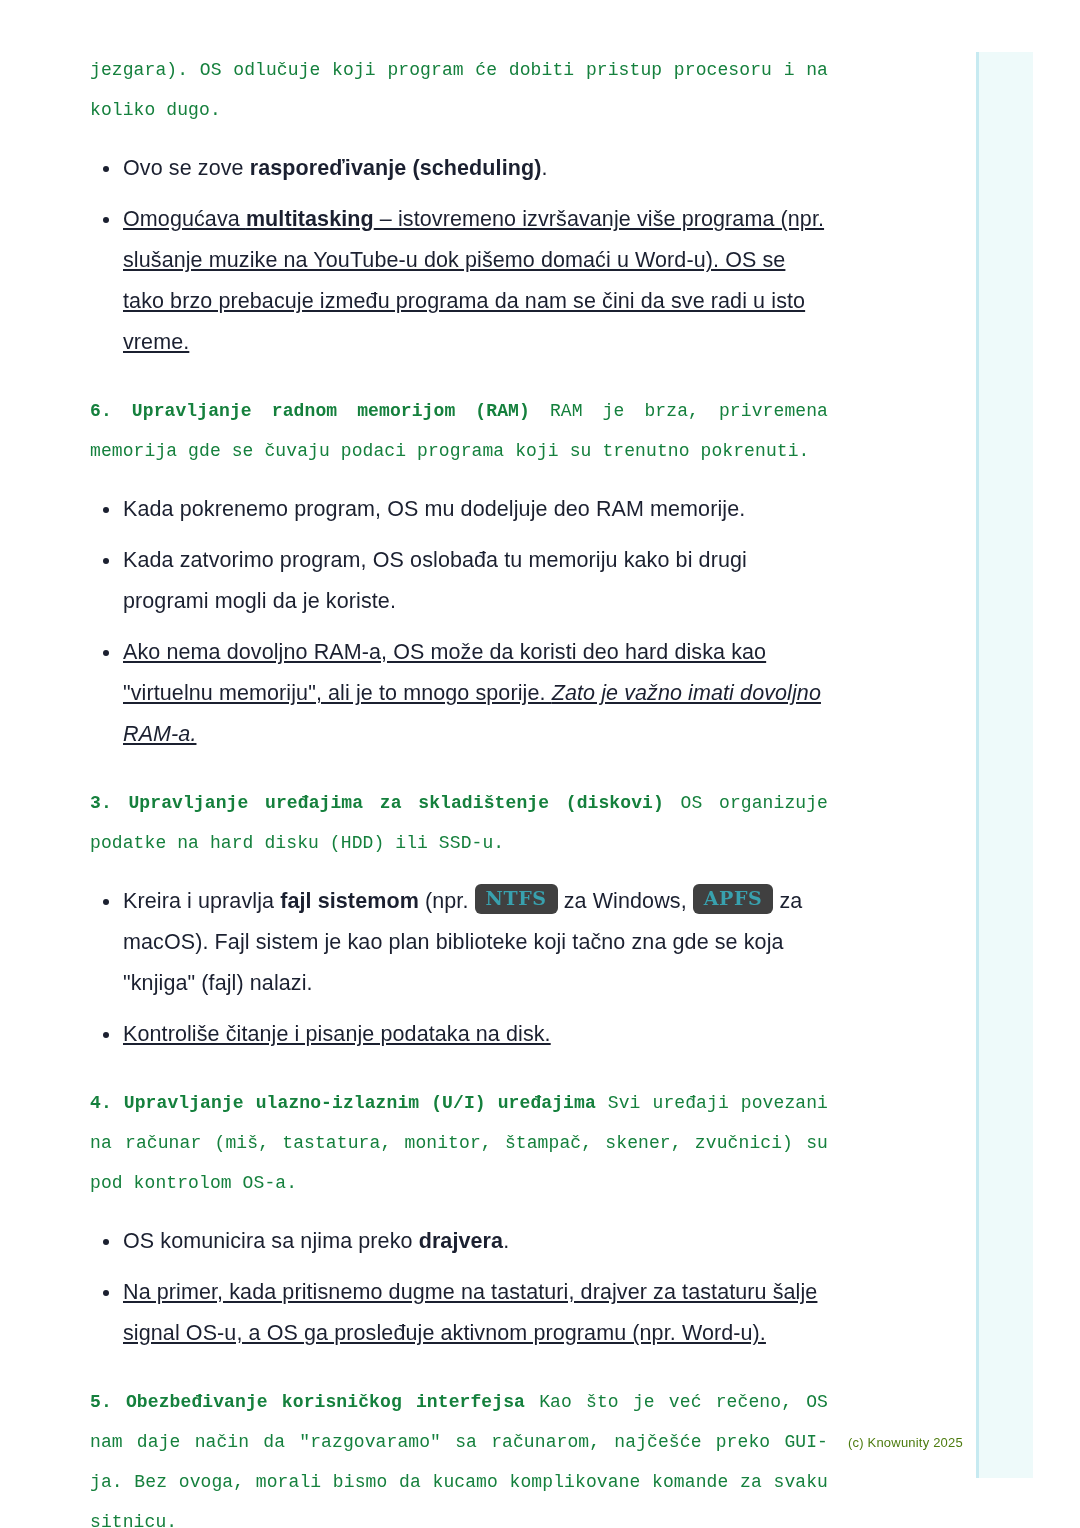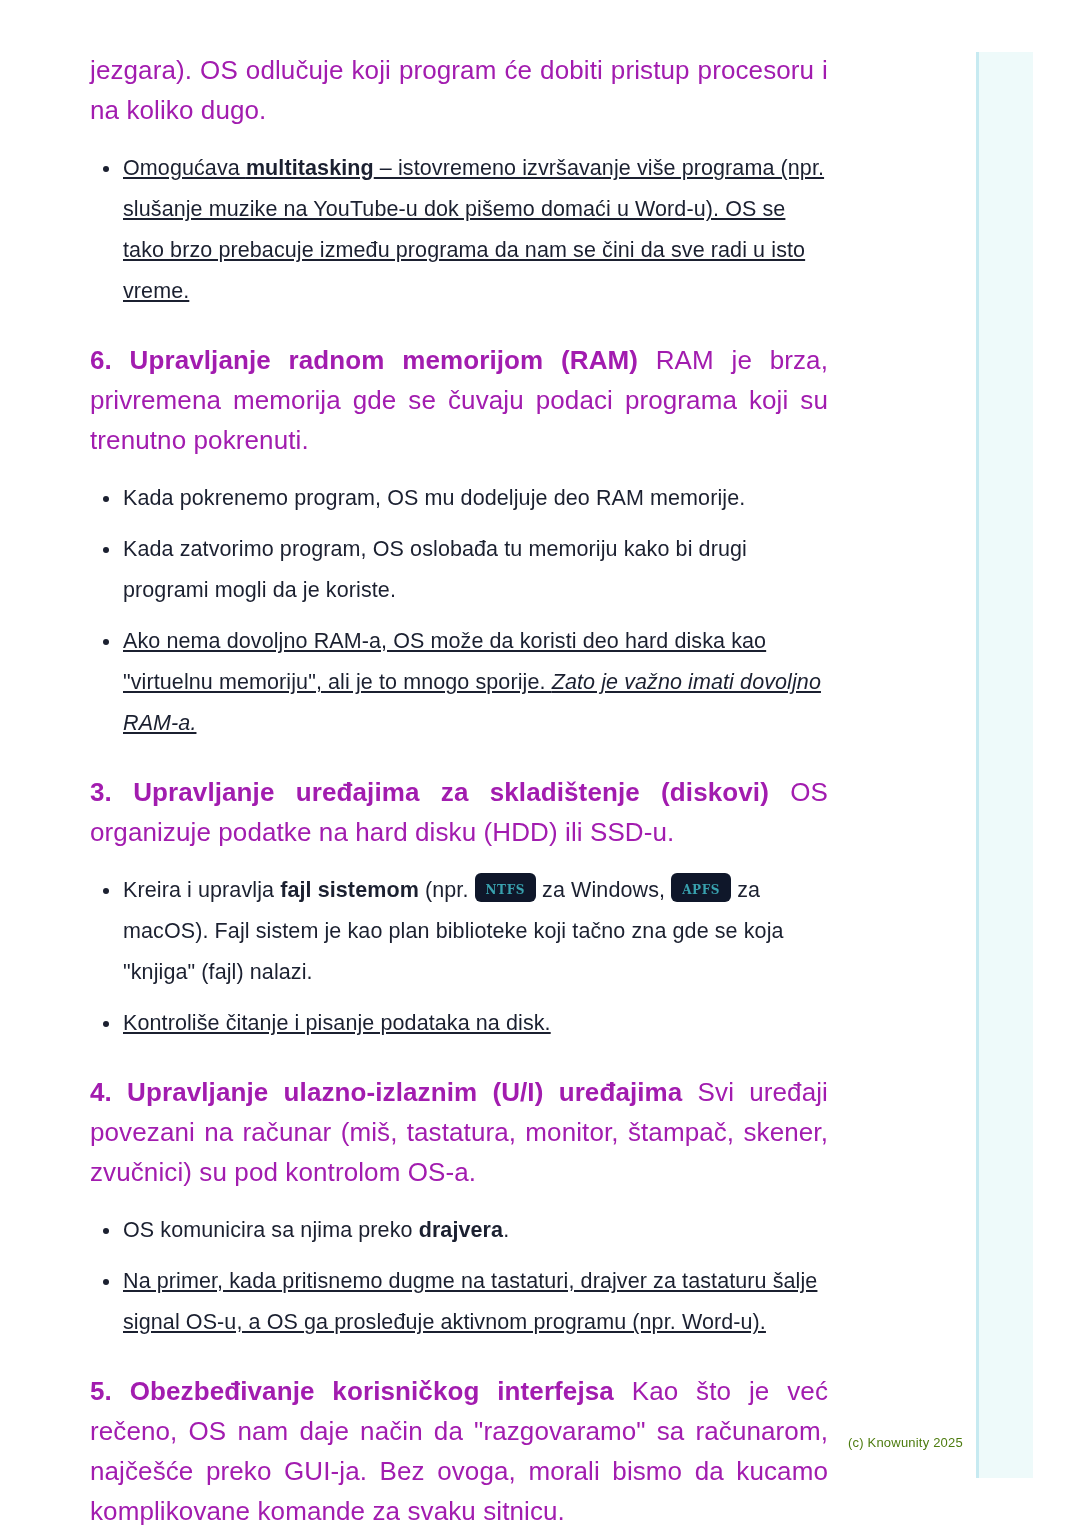--- a/index.html
+++ b/index.html
@@ -32,25 +32,26 @@
     position: absolute;
     left: 90px;
     top: 50px;
     width: 738px;
   }
 
   
   .para {
     text-align: justify;
     text-justify: inter-word;
-    font-size: 26px;
+    font-size: 18px;
     line-height: 40px;
     margin: 0 0 6px 0;
     letter-spacing: 0.1px;
-    color: #a21caf;
+    color: #15803d;
+    font-family: Liberation Mono, monospace;
   }
   .para.tight { margin-bottom: 0; }
 
   .para .hd {
     font-weight: bold;
     letter-spacing: 0.1px;
   }
 
   
   .section-para { margin-top: 28px; }
@@ -83,27 +84,27 @@
     background: #1b2030;
   }
   ul.bullets li b { font-weight: bold; }
   ul.bullets li i { font-style: italic; }
 
   .list-gap-below { margin-bottom: 4px; }
 
   
   .code-badge {
     display: inline-block;
-    background: #0f172a;
+    background: #404040;
     color: #38a1ae;
     font-family: "DejaVu Serif", serif;
     font-weight: bold;
-    font-size: 12px;
+    font-size: 19px;
     letter-spacing: 0.6px;
-    padding: 11px 11px 5px 11px;
+    padding: 4px 11px 5px 11px;
     border-radius: 6px;
     vertical-align: 3px;
     line-height: 1.1;
   }
 
   
   #watermark {
     position: absolute;
     left: 848px;
     top: 1435px;
@@ -118,20 +119,23 @@
 
 <div id="side-band"></div>
 
 <div id="page">
 
   <p class="para">
     <span>jezgara). OS odlučuje koji program će dobiti pristup procesoru i na koliko dugo.</span>
   </p>
 
   <ul class="bullets list-gap-below">
+    <li>
+      <span>Ovo se zove </span><b>rasporeďivanje (scheduling)</b><span>.</span>
+    </li>
     <li>
       <span>Omogućava </span><b>multitasking</b><span> – istovremeno izvršavanje više programa (npr. slušanje muzike na YouTube-u dok pišemo domaći u Word-u). OS se tako brzo prebacuje između programa da nam se čini da sve radi u isto vreme.</span>
     </li>
   </ul>
 
   <p class="para section-para">
     <span class="hd">6. Upravljanje radnom memorijom (RAM)</span><span> RAM je brza, privremena memorija gde se čuvaju podaci programa koji su trenutno pokrenuti.</span>
   </p>
   <ul class="bullets">
     <li>

